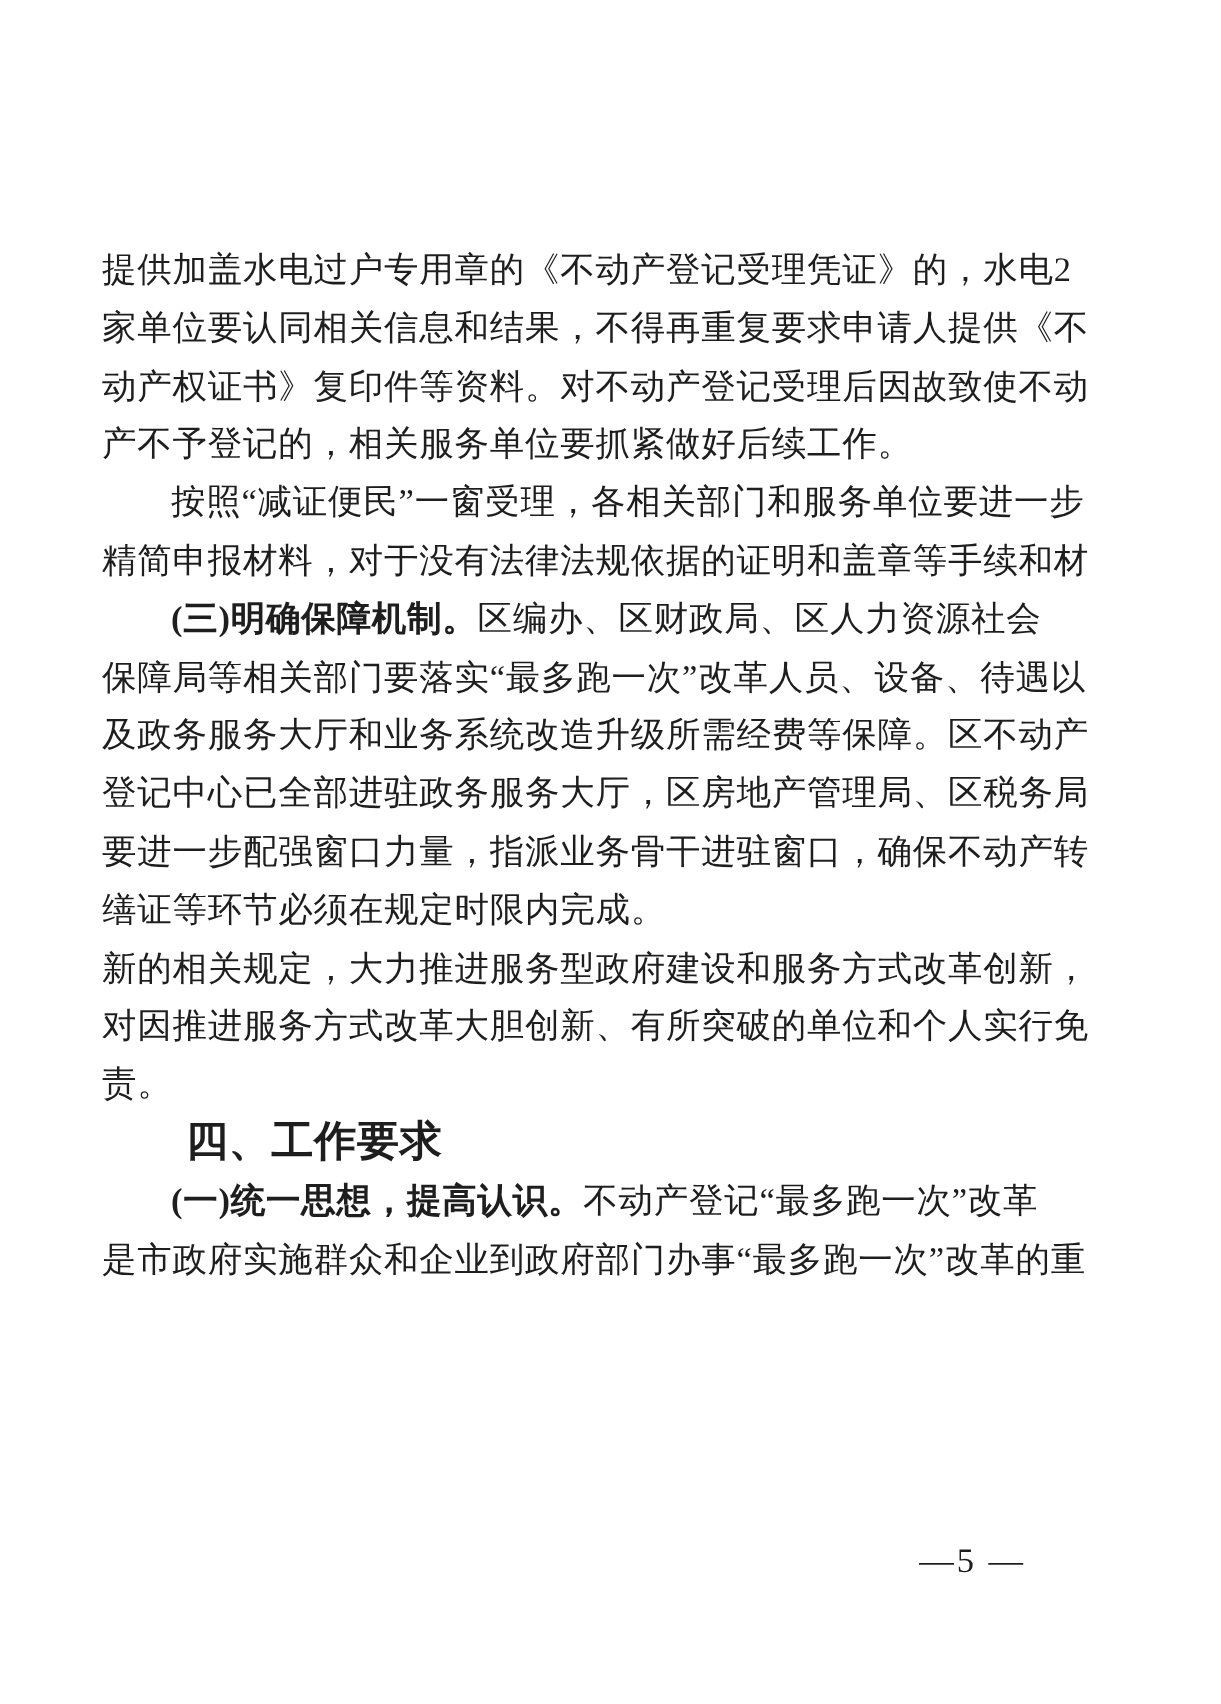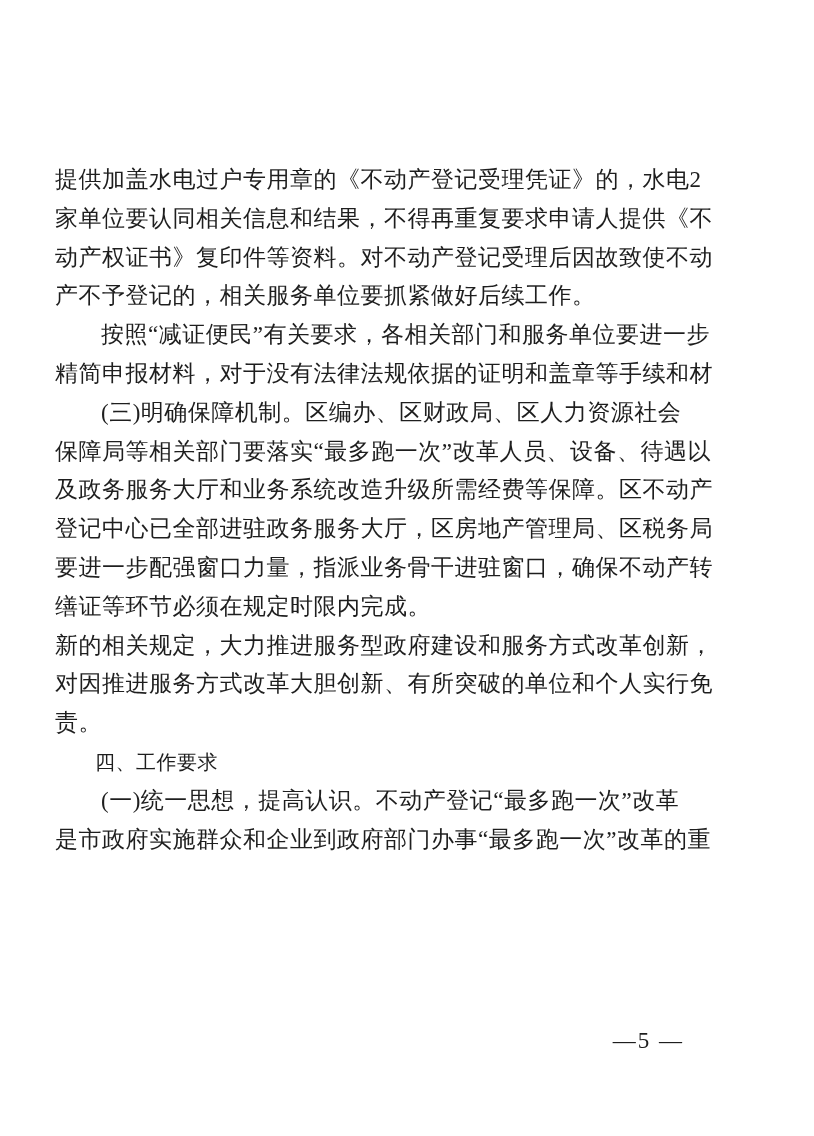--- a/index.html
+++ b/index.html
@@ -7,60 +7,60 @@
     width: 814px;
     height: 1136px;
     position: relative;
     background: #ffffff;
     font-family: "Liberation Serif", serif;
     color: #1e1e1e;
     overflow: hidden;
   }
   .doc-body {
     position: absolute;
-    left: 55px;
+    left: 68px;
     top: 161px;
     width: 618px;
   }
   .line {
     font-size: 23px;
     line-height: 38.8px;
     height: 38.8px;
     white-space: nowrap;
     text-align: center;
     text-align-last: left;
     letter-spacing: 0.5px;
   }
   .line.full {
     text-align: justify;
     text-align-last: justify;
     text-justify: inter-character;
   }
   .line.indent { text-indent: 2em; }
-  .line.heading { font-size: 20px; }
-  .line .b { font-weight: 400; }
+  .line.heading { font-size: 28px; }
+  .line .b { font-weight: 700; }
   .page-number {
     position: absolute;
     top: 1026px;
     right: 130px;
     font-size: 23px;
     line-height: 30px;
     letter-spacing: 2px;
     color: #1e1e1e;
   }
 </style>
 </head>
 <body>
 
 <div class="doc-body">
     <div class="line full"><span>提供加盖水电过户专用章的《不动产登记受理凭证》的，水电2</span></div>
     <div class="line full"><span>家单位要认同相关信息和结果，不得再重复要求申请人提供《不</span></div>
     <div class="line full"><span>动产权证书》复印件等资料。对不动产登记受理后因故致使不动</span></div>
     <div class="line"><span>产不予登记的，相关服务单位要抓紧做好后续工作。</span></div>
-    <div class="line full indent"><span>按照“减证便民”有关要求，各相关部门和服务单位要进一步</span></div>
+    <div class="line full indent"><span>按照“减证便民”一窗受理，各相关部门和服务单位要进一步</span></div>
     <div class="line full"><span>精简申报材料，对于没有法律法规依据的证明和盖章等手续和材</span></div>
     <div class="line full indent"><span class="b">(三)明确保障机制。</span><span>区编办、区财政局、区人力资源社会</span></div>
     <div class="line full"><span>保障局等相关部门要落实“最多跑一次”改革人员、设备、待遇以</span></div>
     <div class="line full"><span>及政务服务大厅和业务系统改造升级所需经费等保障。区不动产</span></div>
     <div class="line full"><span>登记中心已全部进驻政务服务大厅，区房地产管理局、区税务局</span></div>
     <div class="line full"><span>要进一步配强窗口力量，指派业务骨干进驻窗口，确保不动产转</span></div>
     <div class="line"><span>缮证等环节必须在规定时限内完成。</span></div>
     <div class="line full"><span>新的相关规定，大力推进服务型政府建设和服务方式改革创新，</span></div>
     <div class="line full"><span>对因推进服务方式改革大胆创新、有所突破的单位和个人实行免</span></div>
     <div class="line"><span>责。</span></div>

